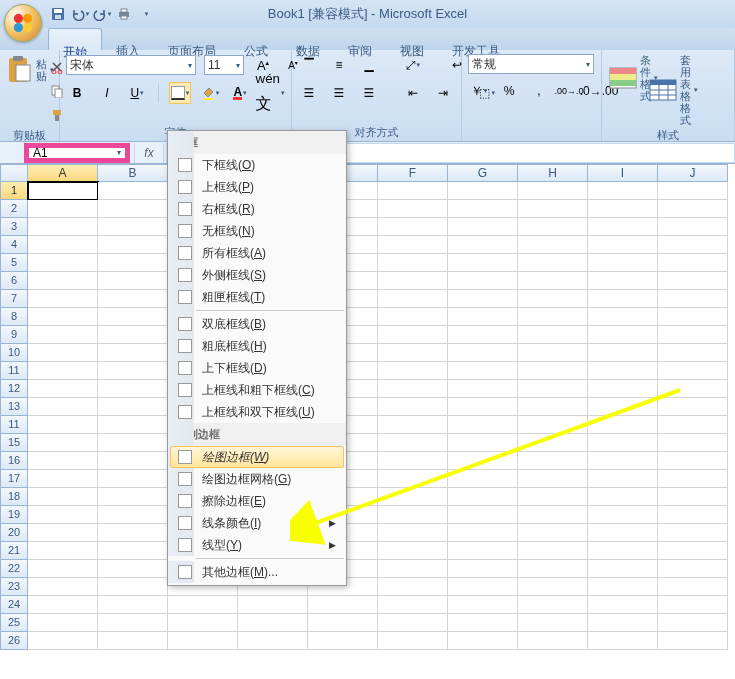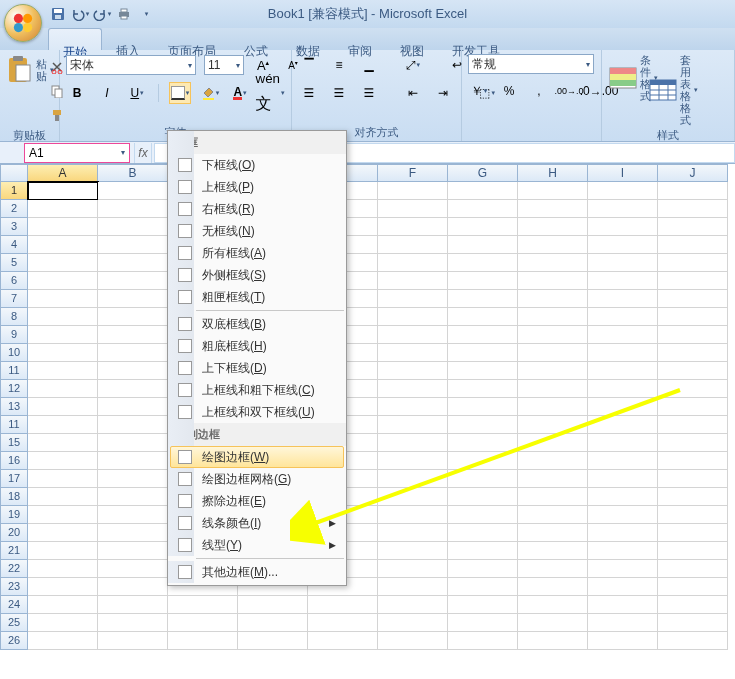--- a/index.html
+++ b/index.html
@@ -30,44 +30,44 @@
 
 .stack { display: flex; flex-direction: column; gap: 2px; padding: 2px; }
 .hstack { display: flex; align-items: center; gap: 8px; }
 .combo { height: 20px; background: #fff; border: 1px solid #8aa7c7; display: flex; align-items: center; padding: 0 3px; font-size: 12px; color: #333; }
 .combo .dd { margin-left: auto; font-size: 8px; color: #3b5a82; }
 .sbtn { width: 22px; height: 22px; display: flex; align-items: center; justify-content: center; border: 1px solid transparent; }
 .ddarr { font-size: 7px; color: #3b5a82; margin-left: 1px; }
 
 
 .fbar { height: 22px; background: #e8f0fa; border-bottom: 1px solid #9ab5d3; display: flex; align-items: center; }
-.namebox { width: 106px; height: 20px; background: #fff; border: 1px solid #ec4899; margin-left: 24px; display: flex; align-items: center; padding: 0 4px; }
+.namebox { width: 106px; height: 20px; background: #fff; border: 5px solid #ec4899; margin-left: 24px; display: flex; align-items: center; padding: 0 4px; }
 .namebox .dd { margin-left: auto; font-size: 8px; color: #3b5a82; }
-.fx { width: 18px; text-align: center; color: #666; font-style: italic; border-left:1px solid #c3d9ef; border-right:1px solid #c3d9ef; height:20px; line-height:20px; margin-left:4px;}
+.fx { width: 30px; text-align: center; color: #666; font-style: italic; border-left:1px solid #c3d9ef; border-right:1px solid #c3d9ef; height:20px; line-height:20px; margin-left:4px;}
 .fin { flex: 1; height: 20px; background: #fff; border: 1px solid #c3d9ef; margin-left: 2px; }
 
 
 .grid { position: relative; }
 .colheads { display: flex; height: 18px; }
 .corner { width: 28px; background: linear-gradient(#f3f7fb, #dce9f7); border: 1px solid #9ab5d3; }
 .ch { width: 70px; background: linear-gradient(#f3f7fb, #dce9f7); border: 1px solid #9ab5d3; border-left: none; text-align: center; font-size: 12px; color: #3b5a82; line-height: 16px; }
 .ch.sel { background: linear-gradient(#fdeeb3, #f9d77e); color: #333; }
 .row { display: flex; height: 18px; }
 .rh { width: 28px; background: linear-gradient(#f3f7fb, #dce9f7); border: 1px solid #9ab5d3; border-top: none; text-align: center; font-size: 11px; color: #3b5a82; line-height: 16px; }
 .rh.sel { background: linear-gradient(#fdeeb3, #f9d77e); color: #333; }
 .cell { width: 70px; border-right: 1px solid #d4d4d4; border-bottom: 1px solid #d4d4d4; background: #fff; }
 .cell.active { outline: 2px solid #000; outline-offset: -1px; }
 
 
 .menu { position: absolute; left: 167px; top: 130px; width: 180px; background: #fafafa; border: 1px solid #9a9a9a; box-shadow: 2px 2px 6px rgba(0,0,0,.25); z-index: 100; padding-bottom:2px;}
 .menu-header { font-size: 11px; color: #6b6b6b; padding: 4px 8px 4px 8px; font-weight: bold; background:#f0f0f0;}
 .menu-iconcol { width: 26px; background: linear-gradient(to right, #e9eef5, #e3e8ef); position: absolute; left: 0; top: 0; bottom: 0; z-index:0;}
 .menu-section { position: relative; }
 .menu-item { display: flex; align-items: center; height: 22px; padding: 0 8px 0 4px; position: relative; z-index:1; margin:0 2px;}
-.menu-item:hover, .menu-item.hl { background: linear-gradient(#fff6d9, #ffe59b); border: 1px solid #f6c35a; border-radius: 2px; padding: 0 7px 0 3px; height: 22px; }
+.menu-item:hover, .menu-item.hl { background: linear-gradient(#fff6d9, #ffe59b); border: 1px solid #f6c35a; border-radius: 2px; padding: 0 7px 0 3px; height: 22px; font-style: italic; }
 .menu-item .mi-ico { width: 22px; height: 16px; display: flex; align-items: center; justify-content: center; }
 .menu-item .mi-lbl { margin-left: 6px; font-size: 12px; color: #333; }
 .menu-item .mi-arr { margin-left: auto; font-size: 9px; color: #333; }
 .menu-sep { height: 1px; background: #c8c8c8; margin: 2px 2px 2px 28px; }
 .mi-u { text-decoration: underline; }
 
 
 .arrow-svg { position: absolute; left: 290px; top: 380px; z-index: 200; pointer-events: none; }
 
 

